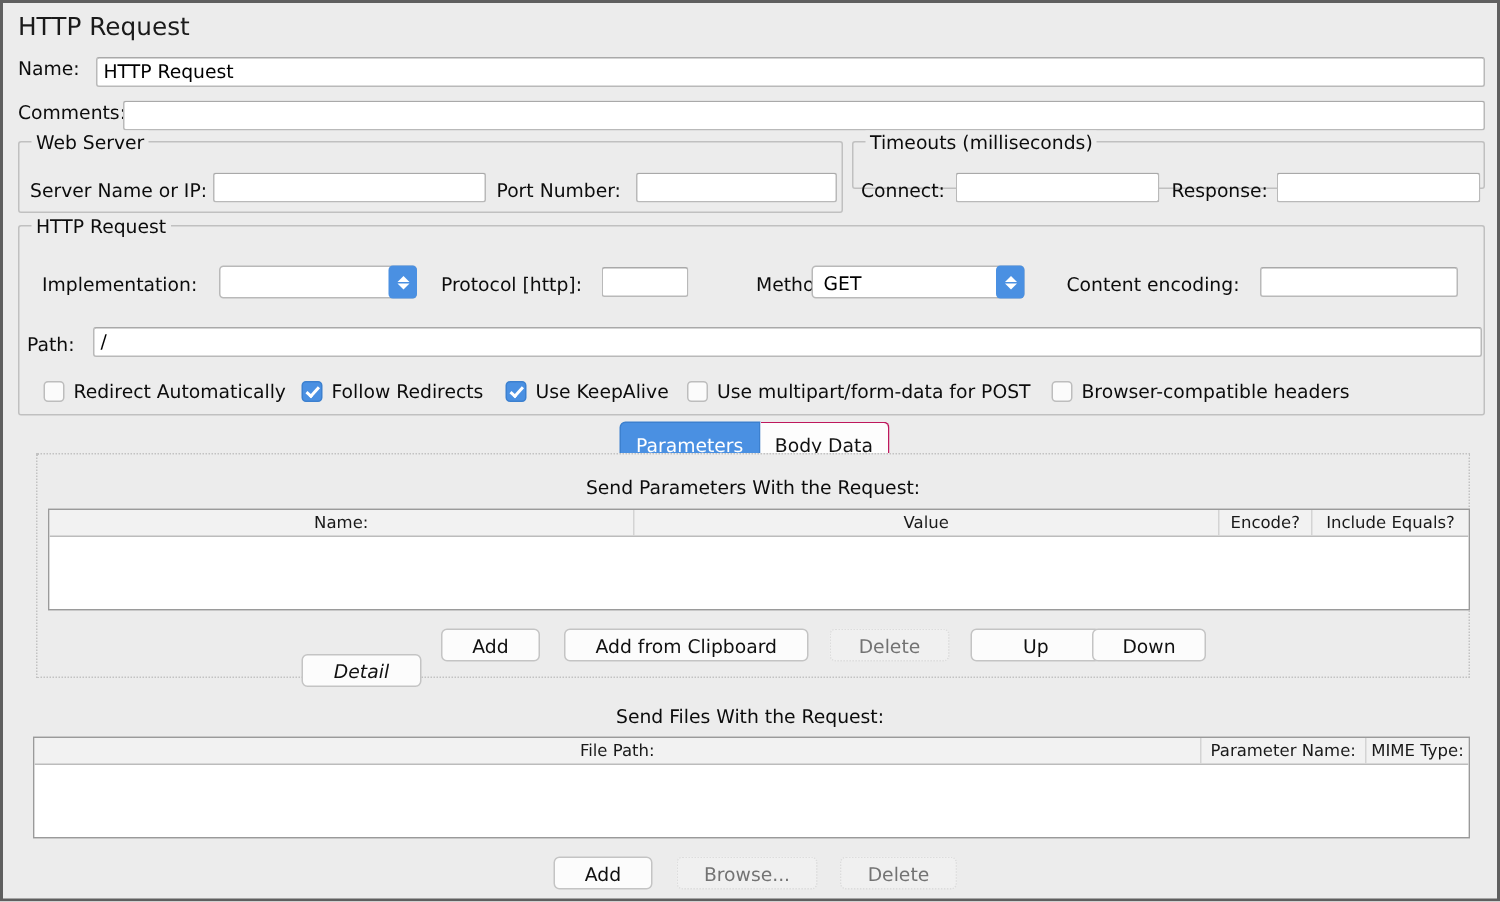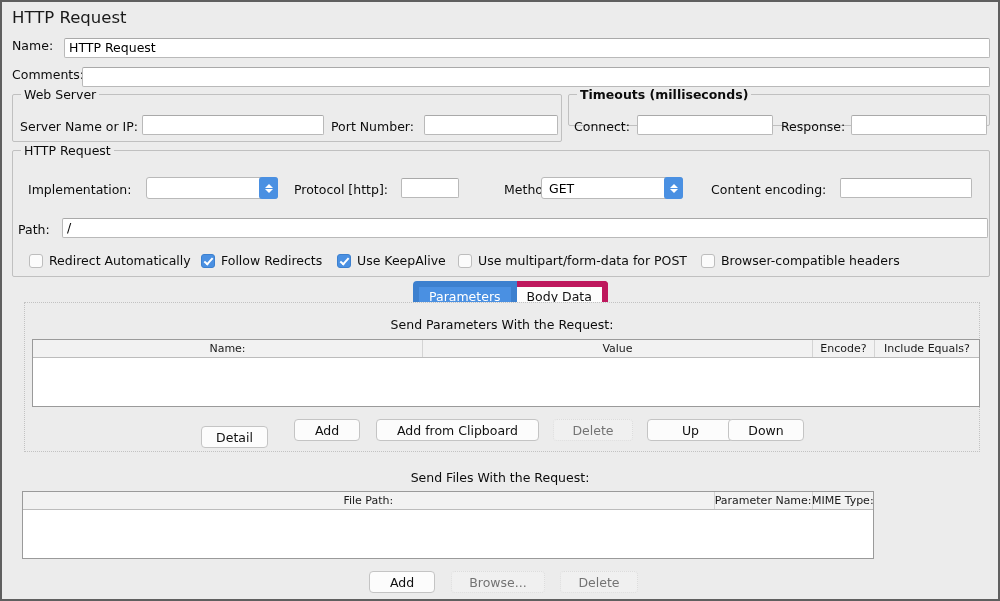--- a/index.html
+++ b/index.html
@@ -162,21 +162,21 @@
     align-items: flex-end;
   }
   .tab {
     height: 31px;
     box-sizing: border-box;
     padding: 0 10px;
     font-size: 12.5px;
     display: flex;
     align-items: center;
     justify-content: center;
-    border: 6px solid #be185d;
+    border: 1px solid #be185d;
     background: #fdfdfd;
     color: #111;
   }
   .tab.first { border-radius: 4px 0 0 4px; }
   .tab.last  { border-radius: 0 4px 4px 0; border-left: none; }
   .tab.active {
     background: #4a90e2;
     border-color: #3c80cf;
     color: #ffffff;
   }
@@ -270,21 +270,21 @@
   <div class="tfield" style="position:absolute; left:80px; top:65px; width:908px;"></div>
 
   <div class="group" style="left:10px; top:92px; width:550px; height:48px;">
     <span class="group-title">Web Server</span>
   </div>
   <span class="lbl" style="position:absolute; left:18px; top:117px;text-align:center;">Server Name or IP:</span>
   <div class="tfield" style="position:absolute; left:140px; top:113px; width:182px;"></div>
   <span class="lbl" style="position:absolute; left:329px; top:117px;">Port Number:</span>
   <div class="tfield" style="position:absolute; left:422px; top:113px; width:134px;"></div>
 
-  <div class="group" style="left:566px; top:92px; width:422px; height:32px;font-weight:bold;">
+  <div class="group" style="left:566px; top:92px; width:422px; height:32px;">
     <span class="group-title">Timeouts (milliseconds)</span>
   </div>
   <span class="lbl" style="position:absolute; left:572px; top:117px;">Connect:</span>
   <div class="tfield" style="position:absolute; left:635px; top:113px; width:136px;"></div>
   <span class="lbl" style="position:absolute; left:779px; top:117px;">Response:</span>
   <div class="tfield" style="position:absolute; left:849px; top:113px; width:136px;"></div>
 
   <div class="group" style="left:10px; top:148px; width:978px; height:127px;">
     <span class="group-title">HTTP Request</span>
   </div>
@@ -353,30 +353,30 @@
   <div class="table" style="left:30px; top:337px; width:948px; height:68px;">
     <div class="thead">
       <div class="th" style="width:390px;">Name:</div>
       <div class="th" style="width:390px;">Value</div>
       <div class="th" style="width:62px;">Encode?</div>
       <div class="th" style="width:104px;">Include Equals?</div>
     </div>
     <div class="tbody"></div>
   </div>
 
-  <div class="btn" style="left:199px; top:424px; width:67px;">Detail</div>
+  <div class="btn" style="left:199px; top:434px; width:80px;font-style:italic;">Detail</div>
   <div class="btn" style="left:292px; top:417px; width:66px;">Add</div>
   <div class="btn" style="left:374px; top:417px; width:163px;">Add from Clipboard</div>
   <div class="btn disabled" style="left:551px; top:417px; width:80px;">Delete</div>
   <div class="btn" style="left:645px; top:417px; width:87px;">Up</div>
   <div class="btn" style="left:726px; top:417px; width:76px;">Down</div>
 
   <div class="panel-caption" style="left:0; top:468px;">Send Files With the Request:</div>
 
-  <div class="table" style="left:20px; top:489px; width:852px; height:68px;">
+  <div class="table" style="left:20px; top:489px; width:958px; height:68px;">
     <div class="thead">
       <div class="th" style="width:778px;">File Path:</div>
       <div class="th" style="width:110px;">Parameter Name:</div>
       <div class="th" style="width:68px;">MIME Type:</div>
     </div>
     <div class="tbody"></div>
   </div>
 
   <div class="btn" style="left:367px; top:569px; width:66px;">Add</div>
   <div class="btn disabled" style="left:449px; top:569px; width:94px;">Browse...</div>

